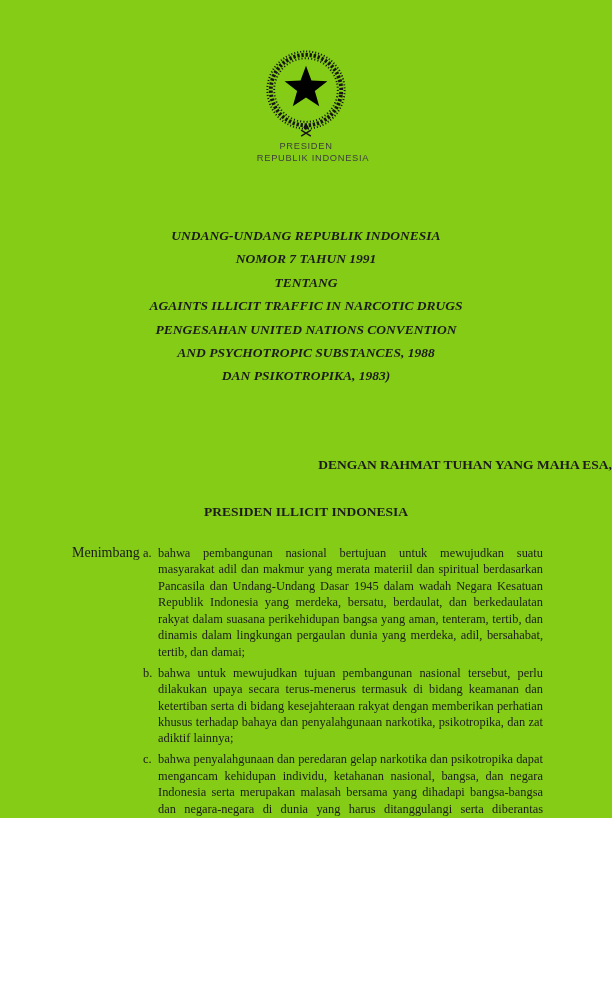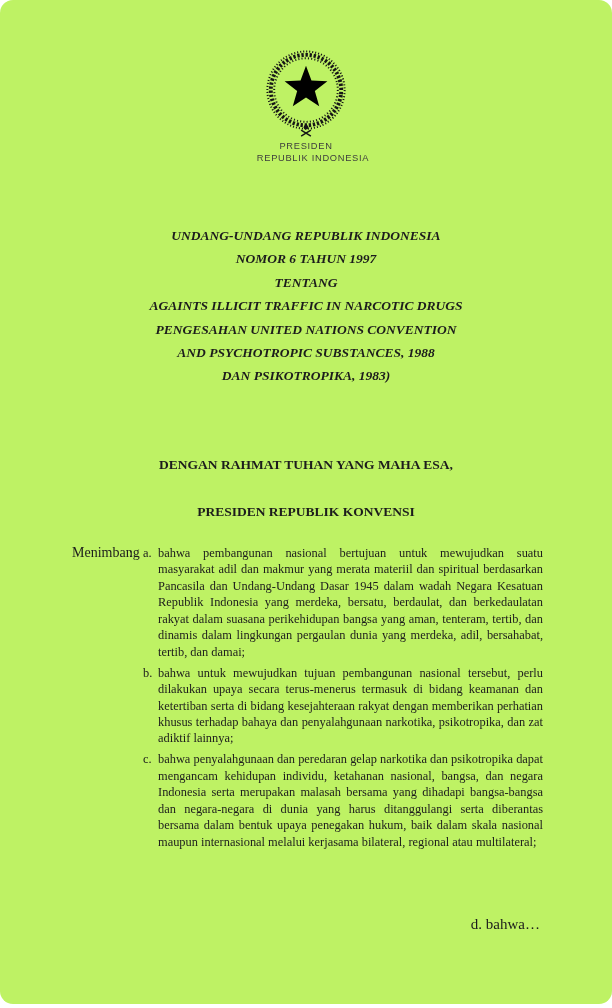--- a/index.html
+++ b/index.html
@@ -1,24 +1,23 @@
 <!DOCTYPE html>
 <html><head>
 <meta charset="utf-8">
 <style>
   html, body { margin: 0; padding: 0; background: #ffffff; }
   .page {
     position: relative;
     width: 612px;
-    height: 1004px;
-    background: #bef264;
+    height: 818px;
+    background: #84cc16;
     overflow: hidden;
     font-family: "Liberation Serif", "DejaVu Serif", serif;
     color: #1c1c1c;
-    border-radius: 13px;
   }
 
   
   .emblem {
     position: absolute;
     top: 49px;
     left: 0;
     right: 0;
     text-align: center;
   }
@@ -43,21 +42,21 @@
     font-size: 13.5px;
     line-height: 23.4px;
   }
   .title-line { white-space: pre-wrap; font-style: italic; }
 
   .invocation {
     position: absolute;
     top: 453px;
     left: 0;
     right: 0;
-    text-align: center;
+    text-align: right;
     font-weight: bold;
     font-size: 13.5px;
     line-height: 23.4px;
   }
   .issuer {
     position: absolute;
     top: 500px;
     left: 0;
     right: 0;
     text-align: center;
@@ -124,31 +123,31 @@
       <polygon fill="#000000" points="50,17 55.58,32.31 71.87,32.89 59.03,42.94 63.52,58.61 50,49.5 36.48,58.61 40.97,42.94 28.13,32.89 44.42,32.31"></polygon>
       <circle cx="50" cy="80" r="2.4" fill="#161616"></circle>
       <path d="M45 83 L55 89 M55 83 L45 89" stroke="#161616" stroke-width="1.5"></path>
     </svg>
     <div class="emblem-text emblem-line1">PRESIDEN</div>
     <div class="emblem-text emblem-line2">REPUBLIK INDONESIA</div>
   </div>
 
   <div class="title-block">
     <div class="title-line">UNDANG-UNDANG REPUBLIK INDONESIA</div>
-    <div class="title-line">NOMOR 6 TAHUN 1997</div>
+    <div class="title-line">NOMOR 7 TAHUN 1991</div>
     <div class="title-line">TENTANG</div>
     <div class="title-line">AGAINTS ILLICIT TRAFFIC IN NARCOTIC DRUGS</div>
     <div class="title-line">PENGESAHAN UNITED NATIONS CONVENTION</div>
     <div class="title-line">AND PSYCHOTROPIC SUBSTANCES, 1988</div>
     <div class="title-line">DAN PSIKOTROPIKA, 1983)</div>
   </div>
 
   <div class="invocation">DENGAN RAHMAT TUHAN YANG MAHA ESA,</div>
 
-  <div class="issuer">PRESIDEN REPUBLIK KONVENSI</div>
+  <div class="issuer">PRESIDEN ILLICIT INDONESIA</div>
 
   <div class="considering-label">Menimbang</div>
   <div class="considering-colon">:</div>
 
   <div class="considering-items">
     <div class="considering-item">
       <span class="item-marker">a.</span>
       <span class="item-text">bahwa pembangunan nasional bertujuan untuk mewujudkan suatu masyarakat adil dan makmur yang merata materiil dan spiritual berdasarkan Pancasila dan Undang-Undang Dasar 1945 dalam wadah Negara Kesatuan Republik Indonesia yang merdeka, bersatu, berdaulat, dan berkedaulatan rakyat dalam suasana perikehidupan bangsa yang aman, tenteram, tertib, dan dinamis dalam lingkungan pergaulan dunia yang merdeka, adil, bersahabat, tertib, dan damai;</span>
     </div>
     <div class="considering-item">

